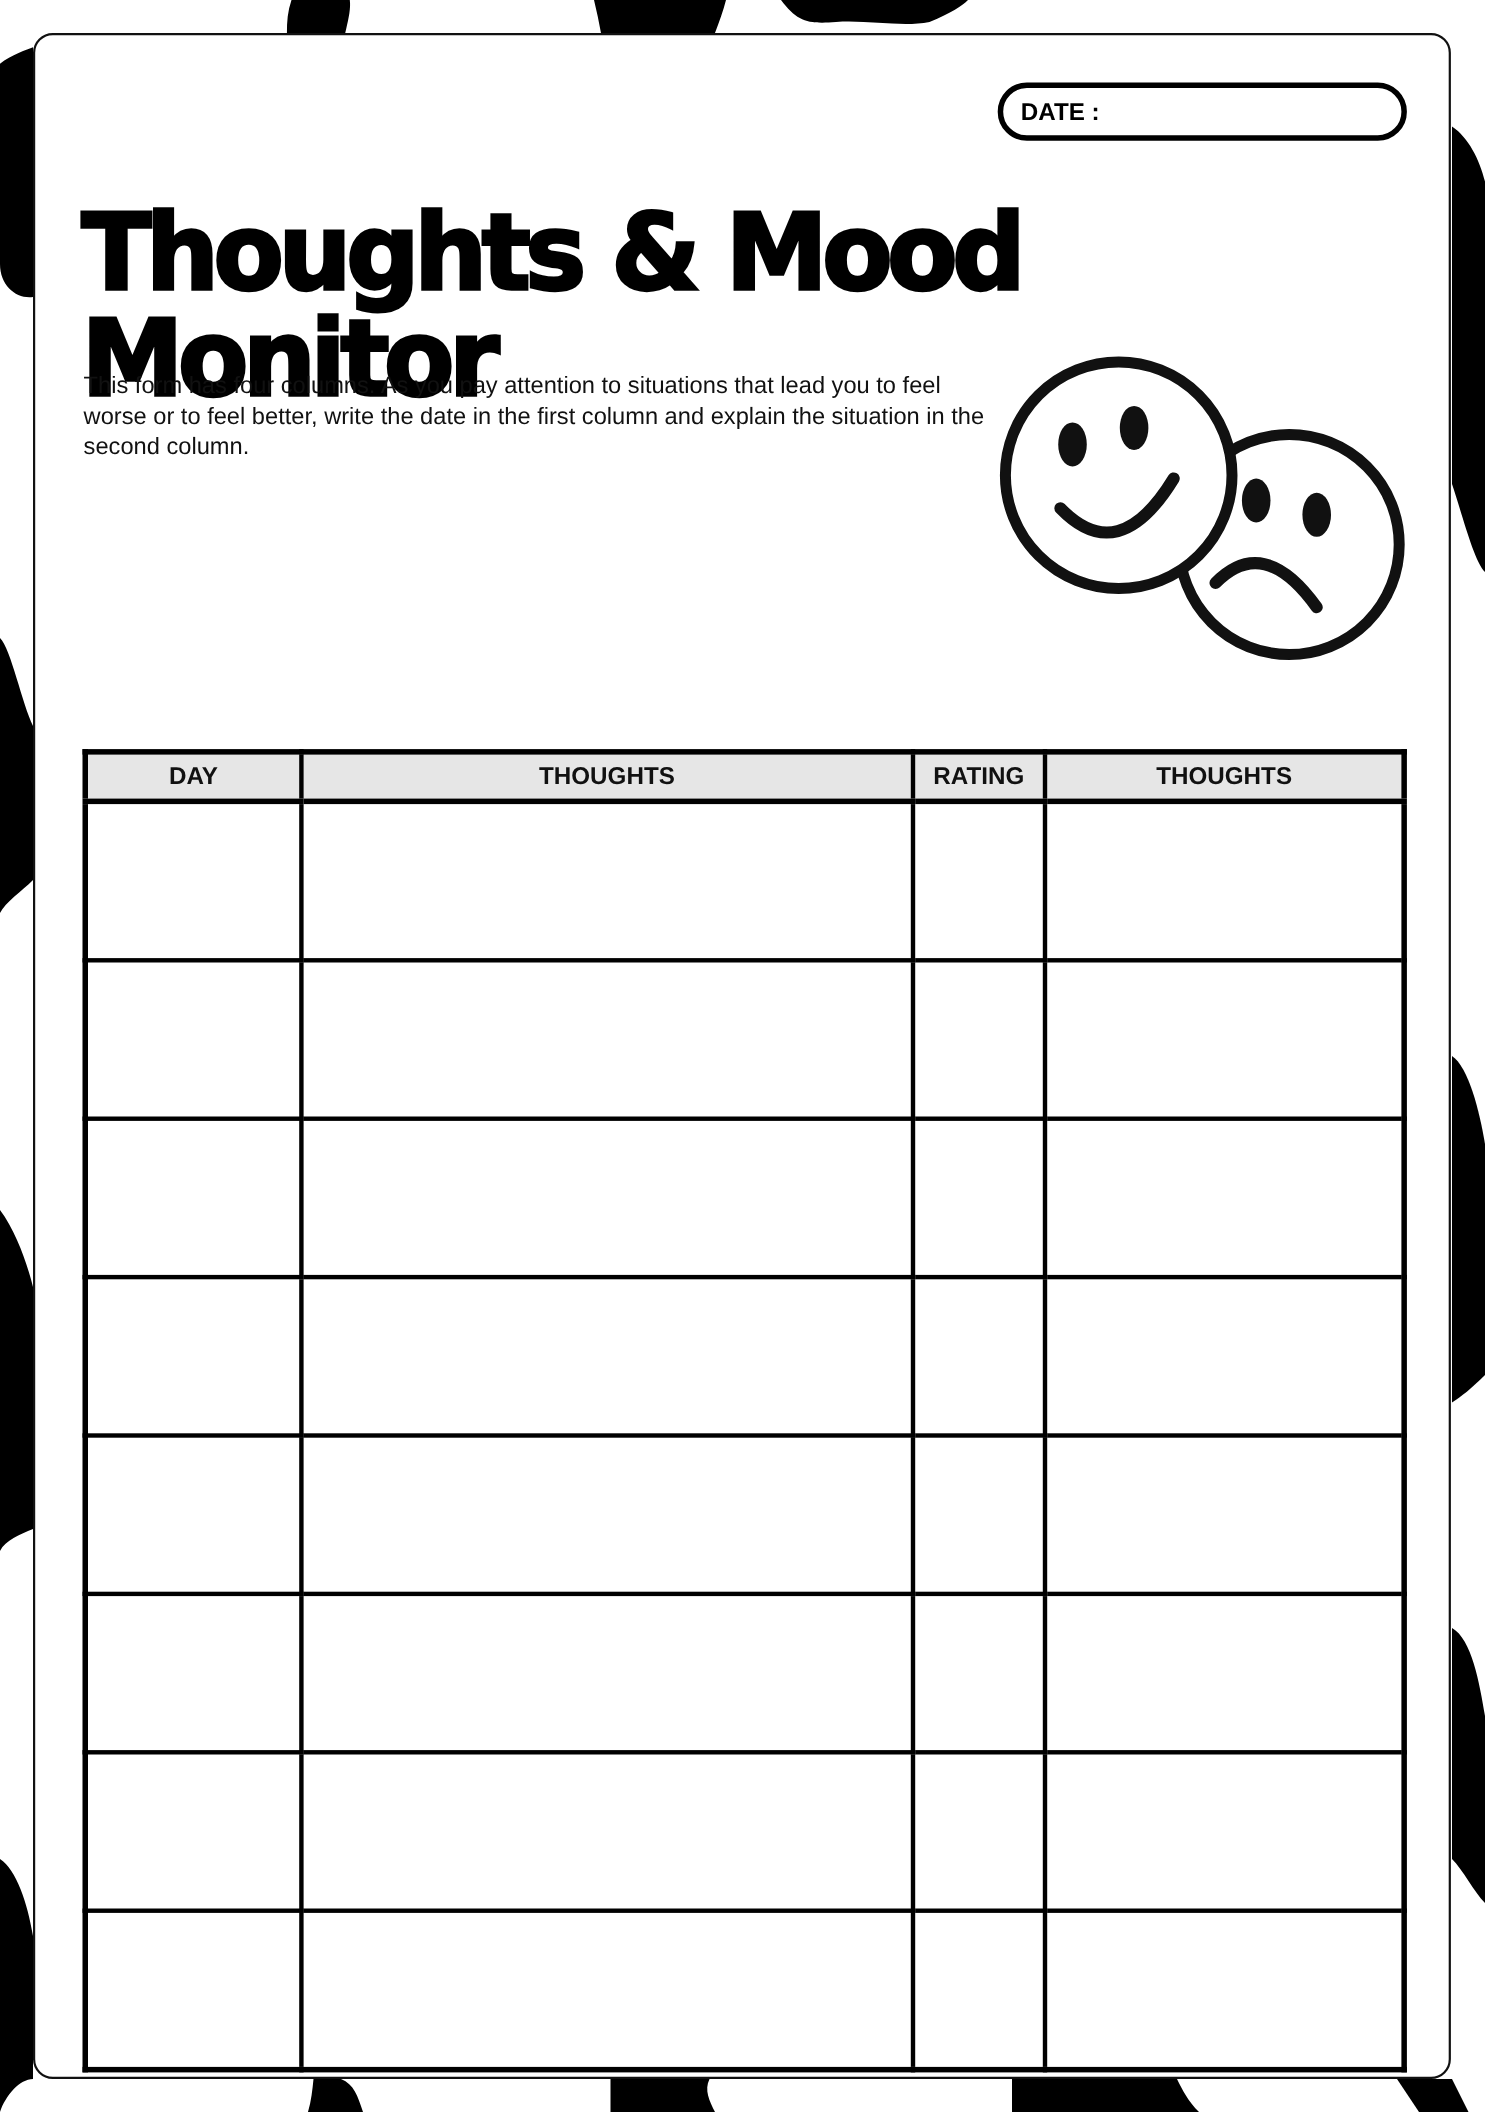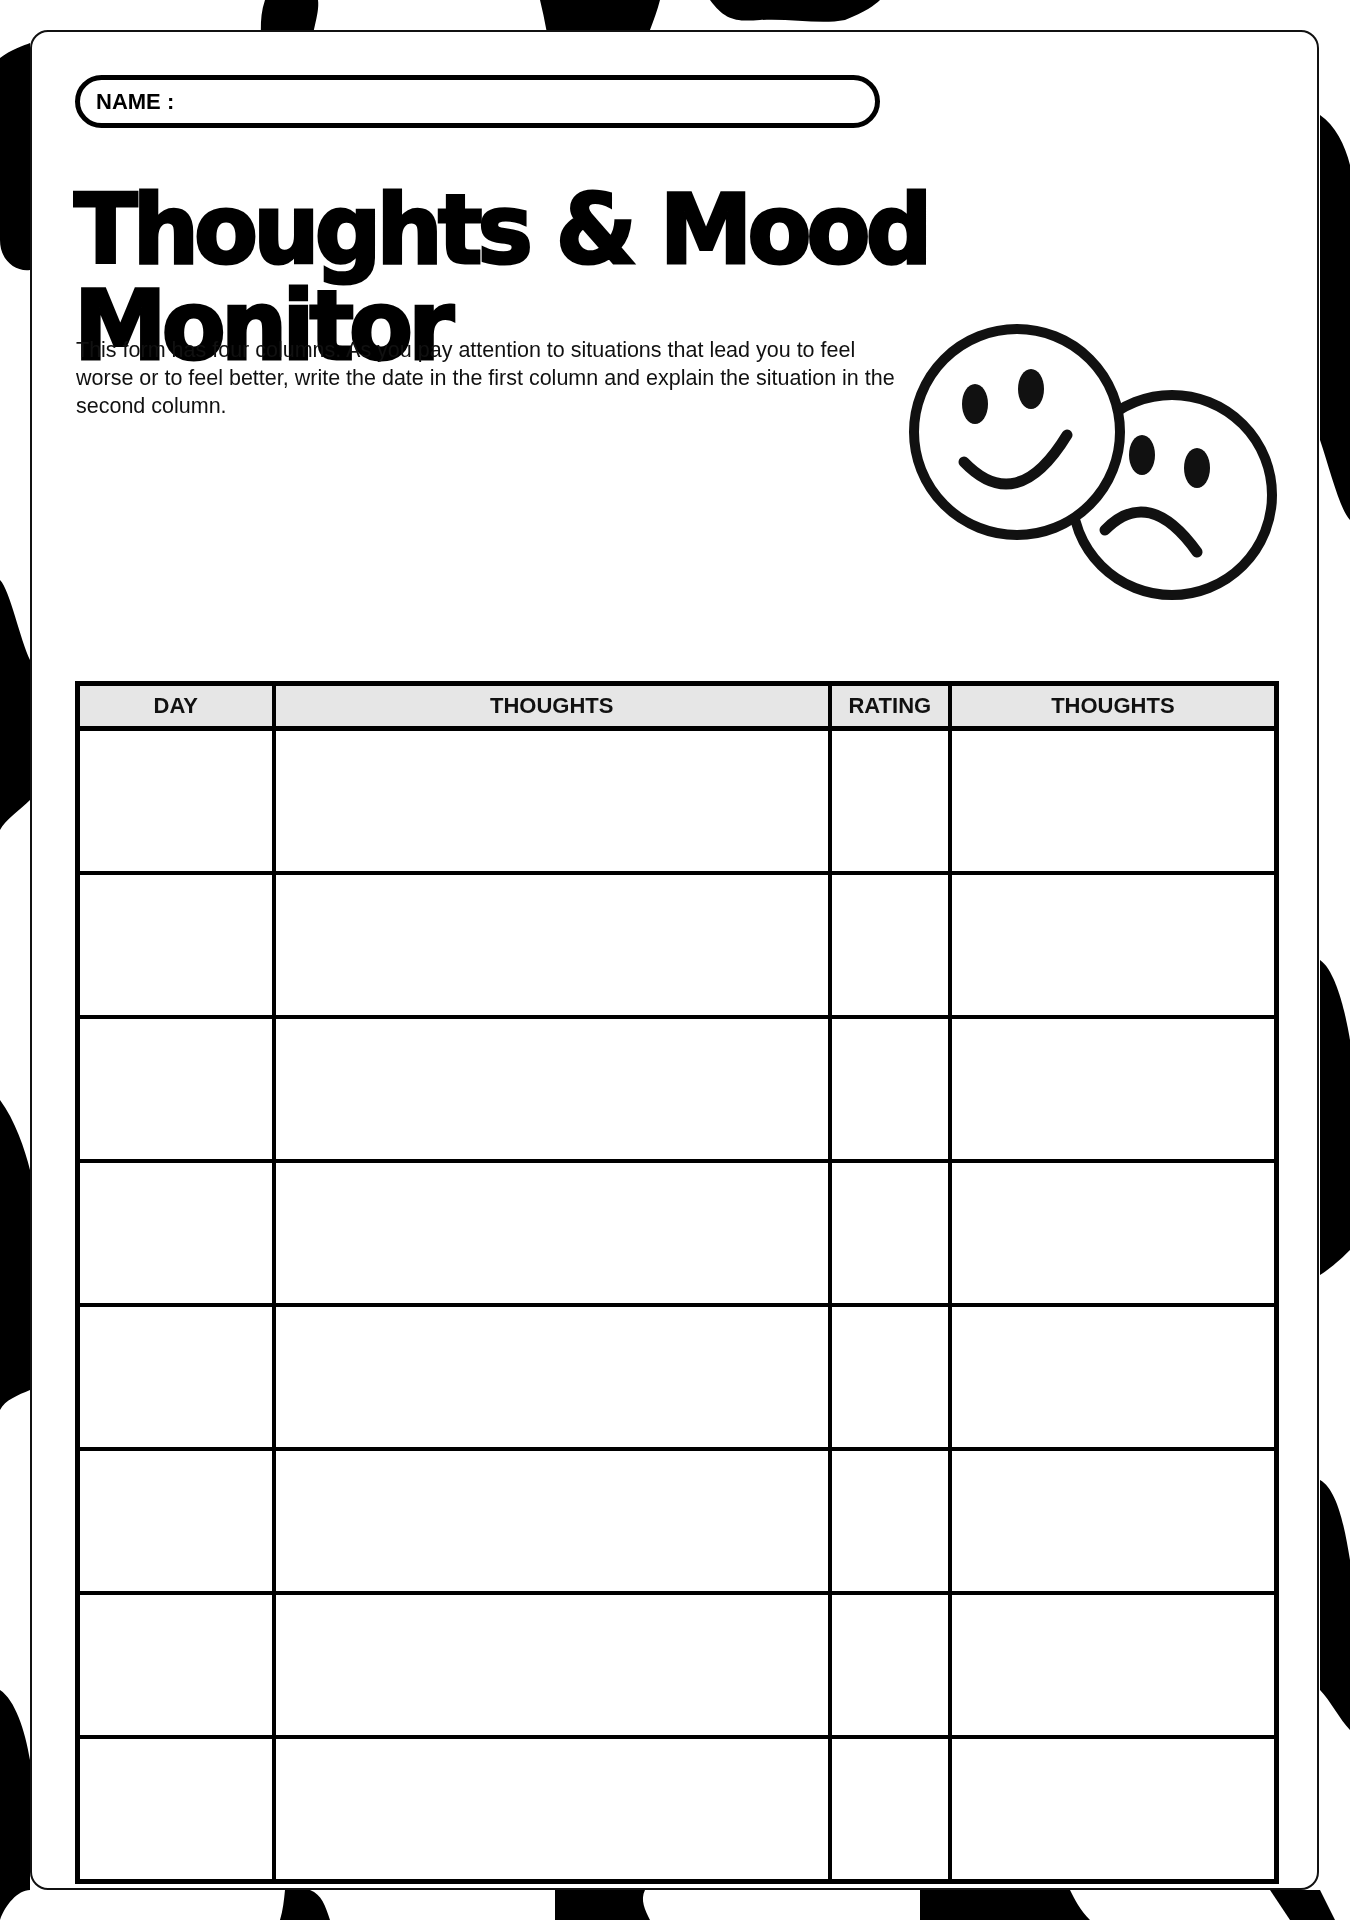--- a/index.html
+++ b/index.html
@@ -34,22 +34,22 @@
     <path d="M1320 1480 C1338 1490 1345 1530 1350 1560 L1350 1730 C1340 1720 1330 1700 1320 1690 Z"></path>
     <path d="M0 1690 C15 1700 25 1730 30 1760 L30 1890 C18 1890 5 1905 0 1920 Z"></path>
     <path d="M285 1890 L310 1890 C322 1895 325 1905 330 1920 L280 1920 C283 1910 284 1900 285 1890 Z"></path>
     <path d="M555 1890 L645 1890 C640 1900 645 1910 650 1920 L555 1920 Z"></path>
     <path d="M920 1890 L1070 1890 C1075 1900 1080 1910 1090 1920 L920 1920 Z"></path>
     <path d="M1270 1890 L1320 1890 C1325 1900 1330 1910 1335 1920 L1290 1920 Z"></path>
   </g>
 </svg>
 
 <div class="card">
-  <div class="pill name">
-    <span>NAME :</span>
+  <div class="pill date">
+    <span>DATE :</span>
   </div>
 
   <div class="title">Thoughts &amp; Mood Monitor</div>
 
   <div class="desc">
     <p>This form has four columns. As you pay attention to situations that lead you to feel worse or to feel better, write the date in the first column and explain the situation in the second column.</p>
   </div>
 
   <svg class="faces" viewBox="0 0 420 320" xmlns="http://www.w3.org/2000/svg">
     <g>

